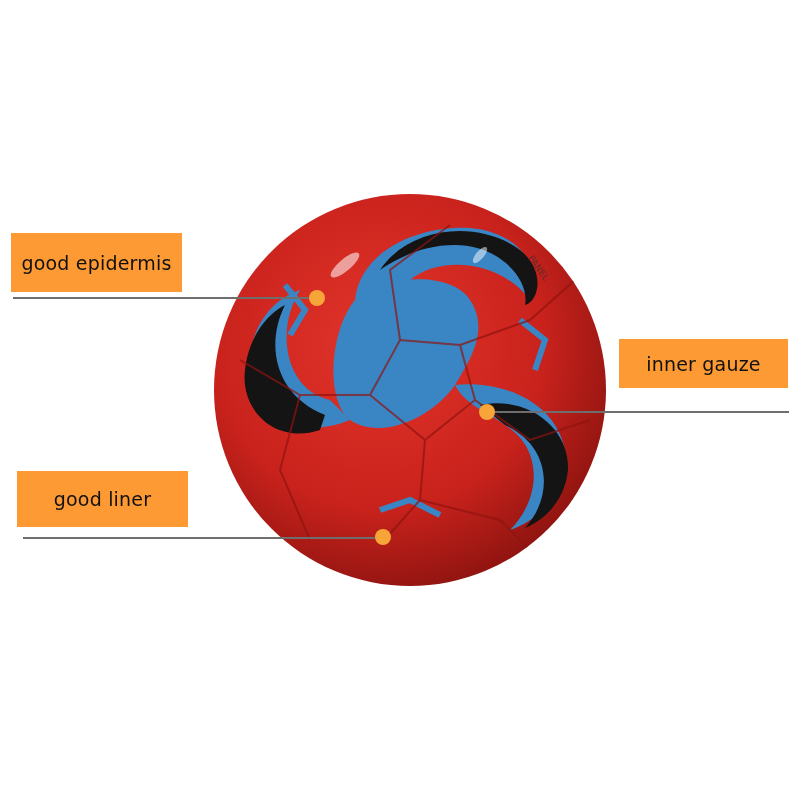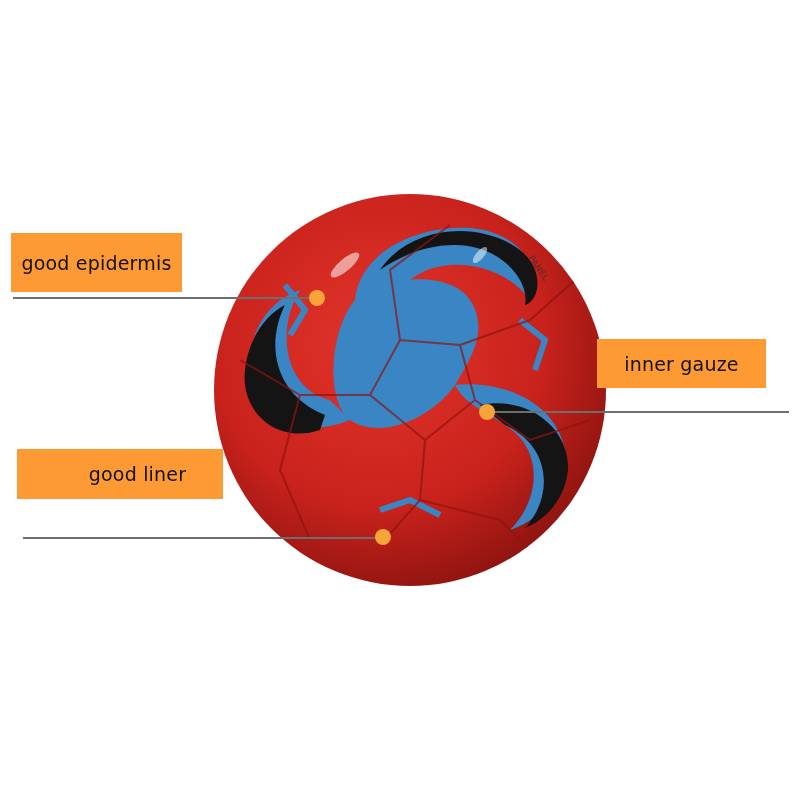--- a/index.html
+++ b/index.html
@@ -64,25 +64,25 @@
     </g>
     <text x="528" y="258" font-size="9" fill="#5a2a2a" font-family="DejaVu Sans, sans-serif" transform="rotate(55 528 258)">PANEL</text>
   </svg>
 
   <div class="label-box" style="left:11px; top:233px; width:171px; height:59px;">
     <span>good epidermis</span>
   </div>
   <div class="leader" style="left:13px; top:297px; width:300px;"></div>
   <div class="dot" style="left:309px; top:290px;"></div>
 
-  <div class="label-box" style="left:597px; top:339px; width:169px; height:49px;">
+  <div class="label-box" style="left:619px; top:339px; width:169px; height:49px;">
     <span>inner gauze</span>
   </div>
   <div class="leader" style="left:490px; top:411px; width:299px;"></div>
   <div class="dot" style="left:479px; top:404px;"></div>
 
-  <div class="label-box" style="left:17px; top:449px; width:171px; height:50px;padding-left:35px;">
+  <div class="label-box" style="left:17px; top:471px; width:171px; height:56px;">
     <span>good liner</span>
   </div>
   <div class="leader" style="left:23px; top:537px; width:357px;"></div>
   <div class="dot" style="left:375px; top:529px;"></div>
 
 </div>
 
 </body></html>

